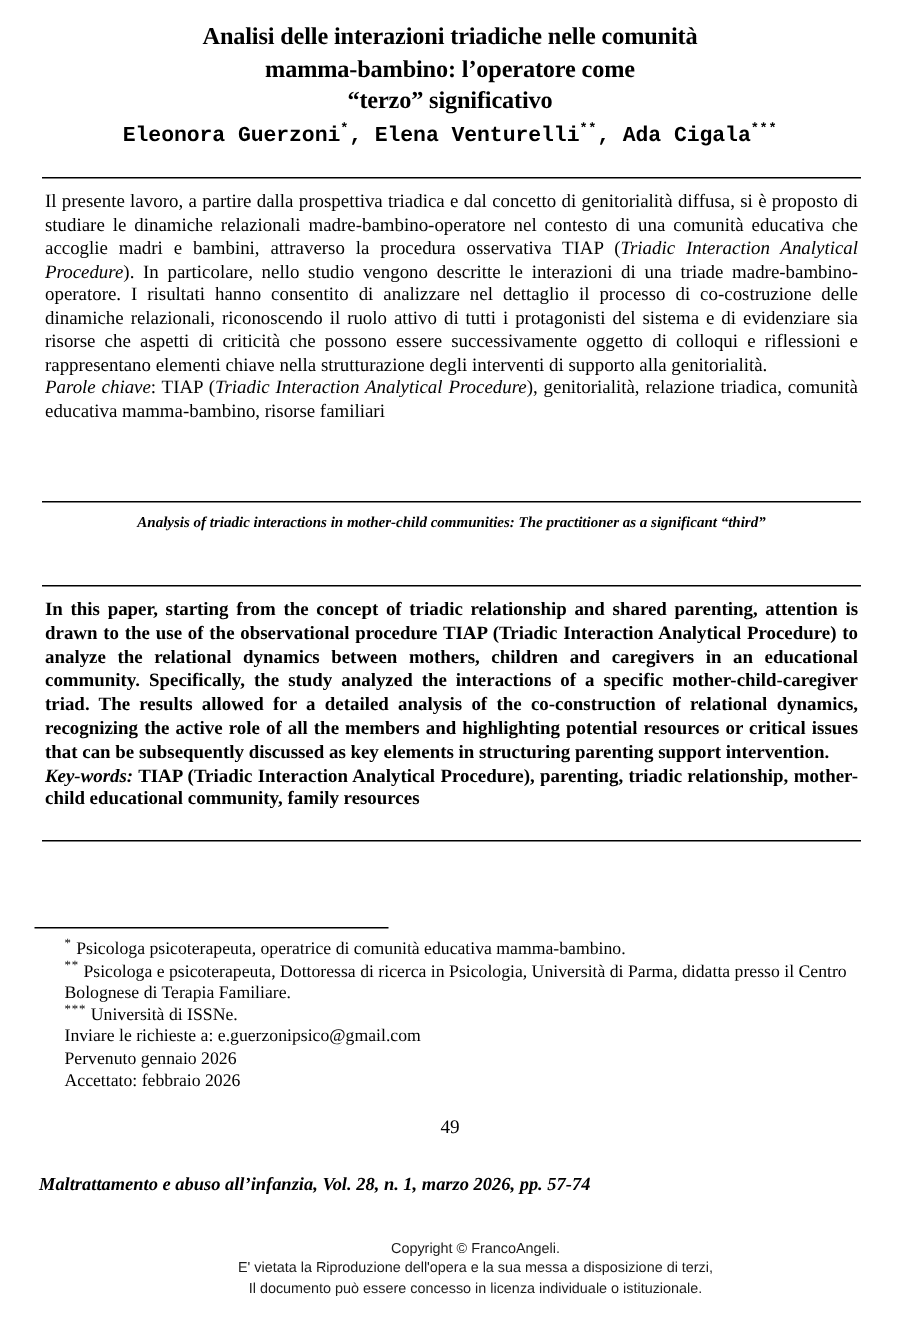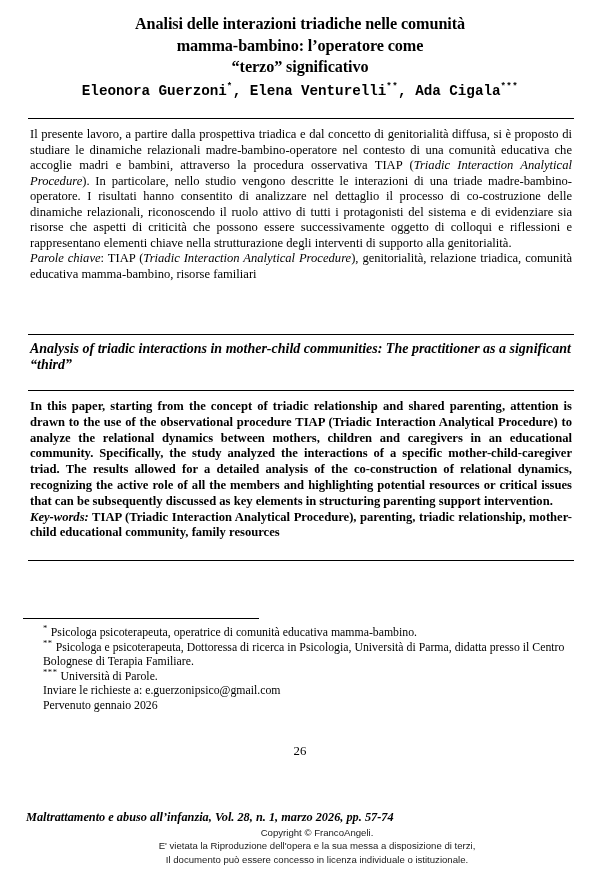--- a/index.html
+++ b/index.html
@@ -86,25 +86,25 @@
     text-justify: inter-word;
     hyphens: manual;
   }
   .abs-it p { margin: 0; }
 
   .eng-title {
     position: absolute;
     left: 30px;
     top: 341px;
     width: 542px;
-    font-size: 14px;
+    font-size: 10px;
     line-height: 15.5px;
     font-style: italic;
     font-weight: bold;
-    text-align: left;
+    text-align: center;
   }
 
   .abs-en {
     position: absolute;
     left: 30px;
     top: 399px;
     width: 542px;
     font-size: 12.6px;
     line-height: 15.8px;
     font-weight: bold;
@@ -147,21 +147,21 @@
     position: absolute;
     left: 26px;
     top: 782px;
     width: 548px;
     font-size: 12.3px;
     line-height: 15.2px;
     font-style: italic;
     font-weight: bold;
     text-align: left;
   }
-  .journal div { white-space: nowrap; margin-top: 28px; }
+  .journal div { white-space: nowrap; }
 
   
   .copyright {
     position: absolute;
     left: 0;
     top: 826px;
     width: 600px;
     text-align: center;
     font-family: "Liberation Sans", "DejaVu Sans", sans-serif;
     font-size: 9.6px;
@@ -199,26 +199,27 @@
   <div class="eng-title">Analysis of triadic interactions in mother-child communities: The practitioner as a significant “third”</div>
 
   <div class="abs-en">
     <p>In this paper, starting from the concept of triadic relationship and shared parenting, attention is drawn to the use of the observational procedure TIAP (Triadic Interaction Analytical Procedure) to analyze the relational dynamics between mothers, children and caregivers in an educational community. Specifically, the study analyzed the interactions of a specific mother-child-caregiver triad. The results allowed for a detailed analysis of the co-construction of relational dynamics, recognizing the active role of all the members and highlighting potential resources or critical issues that can be subsequently discussed as key elements in structuring parenting support intervention.</p>
     <p><i class="it">Key-words:</i><span> TIAP (Triadic Interaction Analytical Procedure), parenting, triadic relationship, mother-child educational community, family resources</span></p>
   </div>
 
   <div class="footnotes">
     <p><span class="fn-mark">*</span><span> Psicologa psicoterapeuta, operatrice di comunità educativa mamma-bambino.</span></p>
     <p><span class="fn-mark">**</span><span> Psicologa e psicoterapeuta, Dottoressa di ricerca in Psicologia, Università di Parma, didatta presso il Centro Bolognese di Terapia Familiare.</span></p>
-    <p><span class="fn-mark">***</span><span> Università di Parole.</span></p>
+    <p><span class="fn-mark">***</span><span> Università di ISSNe.</span></p>
     <p>Inviare le richieste a: e.guerzonipsico@gmail.com</p>
     <p>Pervenuto gennaio 2026</p>
-  </div>
-
-  <div class="page-number">26</div>
+    <p>Accettato: febbraio 2026</p>
+  </div>
+
+  <div class="page-number">49</div>
 
   <div class="journal">
     <div>Maltrattamento e abuso all’infanzia, Vol. 28, n. 1, marzo 2026, pp. 57-74</div>
   </div>
 
   <div class="copyright">
     <div>Copyright © FrancoAngeli.</div>
     <div>E' vietata la Riproduzione dell'opera e la sua messa a disposizione di terzi,</div>
     <div>Il documento può essere concesso in licenza individuale o istituzionale.</div>
   </div>

